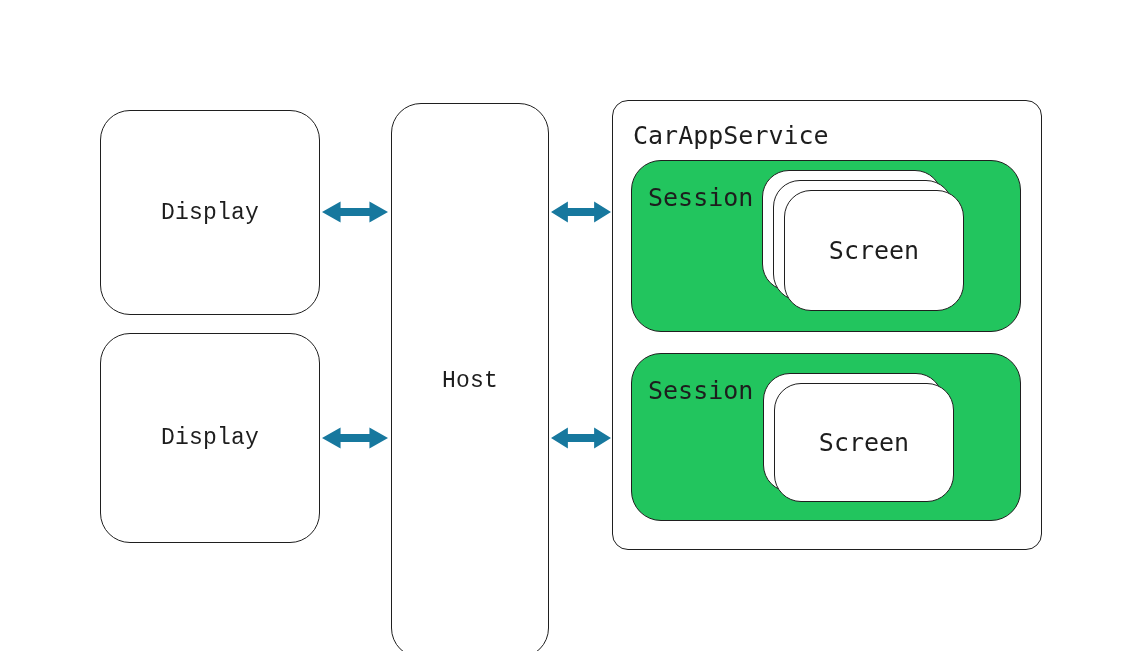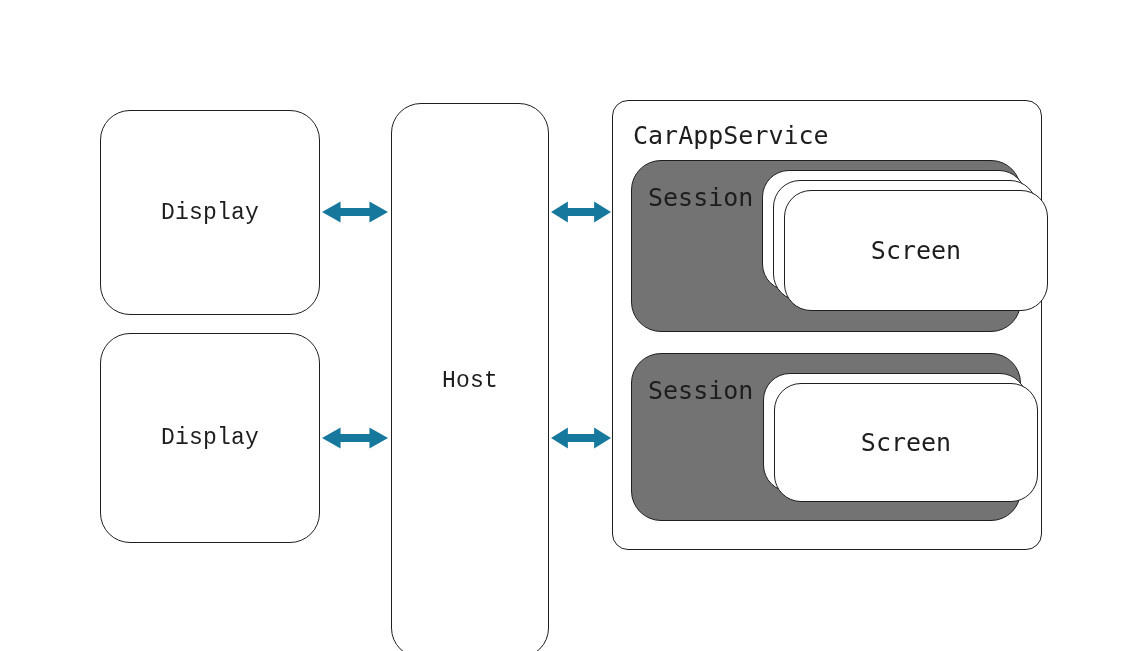--- a/index.html
+++ b/index.html
@@ -46,32 +46,32 @@
 
   
   .host { left: 391px; top: 103px; width: 158px; height: 555px; border-radius: 30px; }
 
   
   .car-app-service { left: 612px; top: 100px; width: 430px; height: 450px; border-radius: 16px; }
   .car-app-service-label { left: 20px; top: 20px; }
 
   .session-box {
     position: absolute;
-    background: #737373;
+    background: #22c55e;
     border: 1.5px solid #1f1f1f;
     box-sizing: border-box;
     border-radius: 30px;
   }
   .session-top    { left: 18px; top: 59px;  width: 390px; height: 172px; }
   .session-bottom { left: 18px; top: 252px; width: 390px; height: 168px; }
   .session-label  { left: 16px; top: 22px; }
 
   .screen-card {
     position: absolute;
-    width: 264px;
+    width: 180px;
     height: 121px;
     background: #ffffff;
     border: 1.5px solid #1f1f1f;
     box-sizing: border-box;
     border-radius: 27px;
   }
   
   .s1-back2 { left: 130px; top: 9px;  }
   .s1-back1 { left: 141px; top: 19px; }
   .s1-front { left: 152px; top: 29px; }

